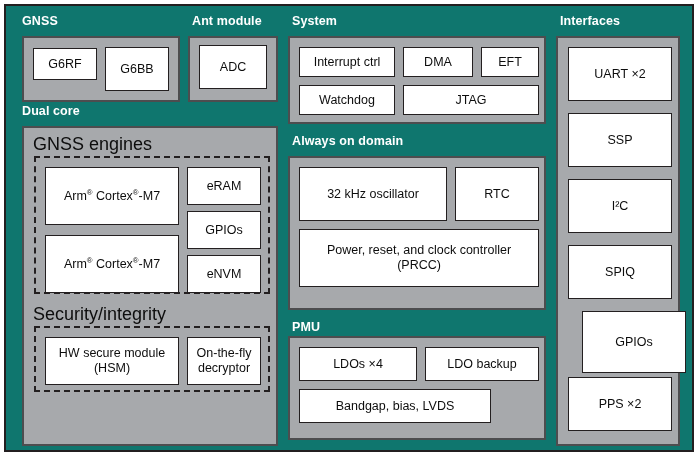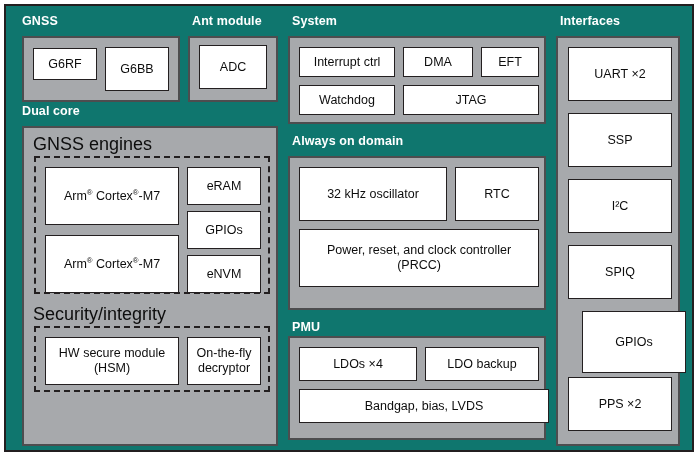--- a/index.html
+++ b/index.html
@@ -161,21 +161,21 @@
         <div class="blk" style="left:9px; top:71px; width:240px; height:58px; white-space:pre-line;">Power, reset, and clock controller
 (PRCC)</div>
       </div>
     </div>
 
     <div class="group" style="left:278px; top:314px; width:262px; height:126px;">
       <div class="group-title">PMU</div>
       <div class="gray" style="left:4px; top:16px; width:258px; height:104px;">
         <div class="blk" style="left:9px; top:9px; width:118px; height:34px;">LDOs ×4</div>
         <div class="blk" style="left:135px; top:9px; width:114px; height:34px;">LDO backup</div>
-        <div class="blk" style="left:9px; top:51px; width:250px; height:34px;">Bandgap, bias, LVDS</div>
+        <div class="blk" style="left:9px; top:51px; width:192px; height:34px;">Bandgap, bias, LVDS</div>
       </div>
     </div>
 
     <div class="group" style="left:546px; top:8px; width:136px; height:432px;">
       <div class="group-title">Interfaces</div>
       <div class="gray" style="left:4px; top:22px; width:124px; height:410px;">
         <div class="blk" style="left:10px; top:9px; width:104px; height:54px;">UART ×2</div>
         <div class="blk" style="left:10px; top:75px; width:104px; height:54px;">SSP</div>
         <div class="blk" style="left:10px; top:141px; width:104px; height:54px;">I²C</div>
         <div class="blk" style="left:10px; top:207px; width:104px; height:54px;">SPIQ</div>

